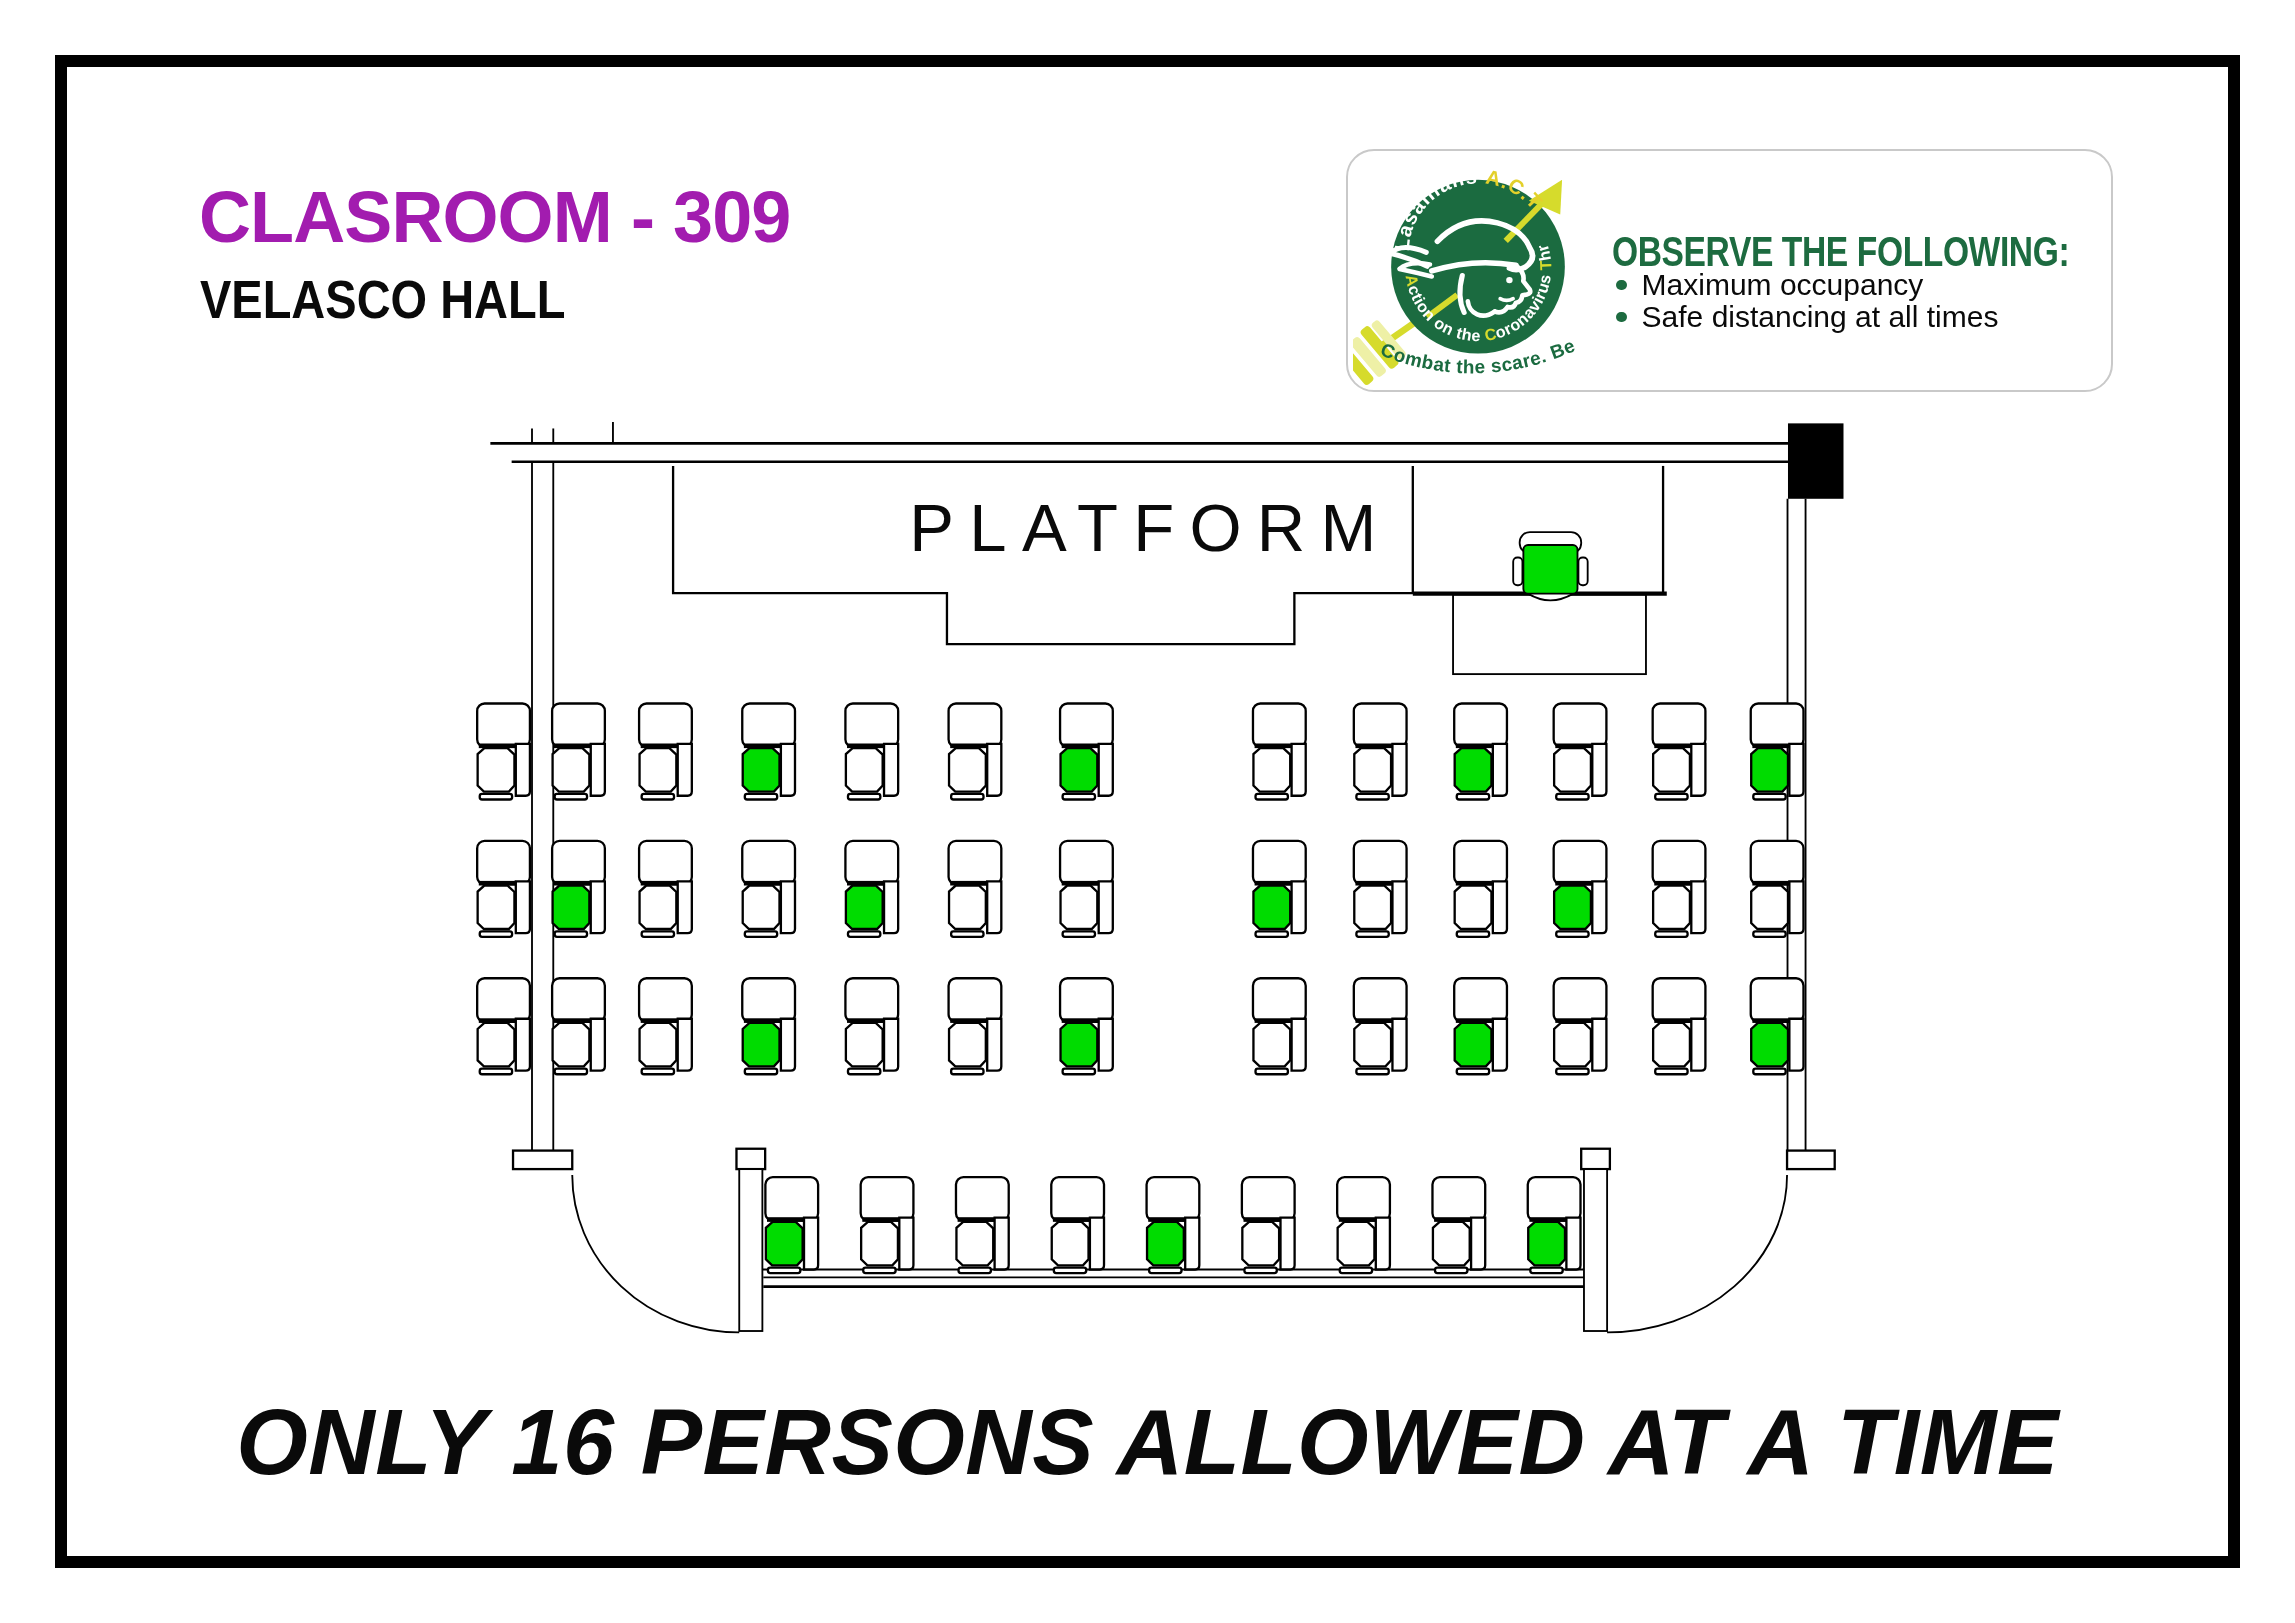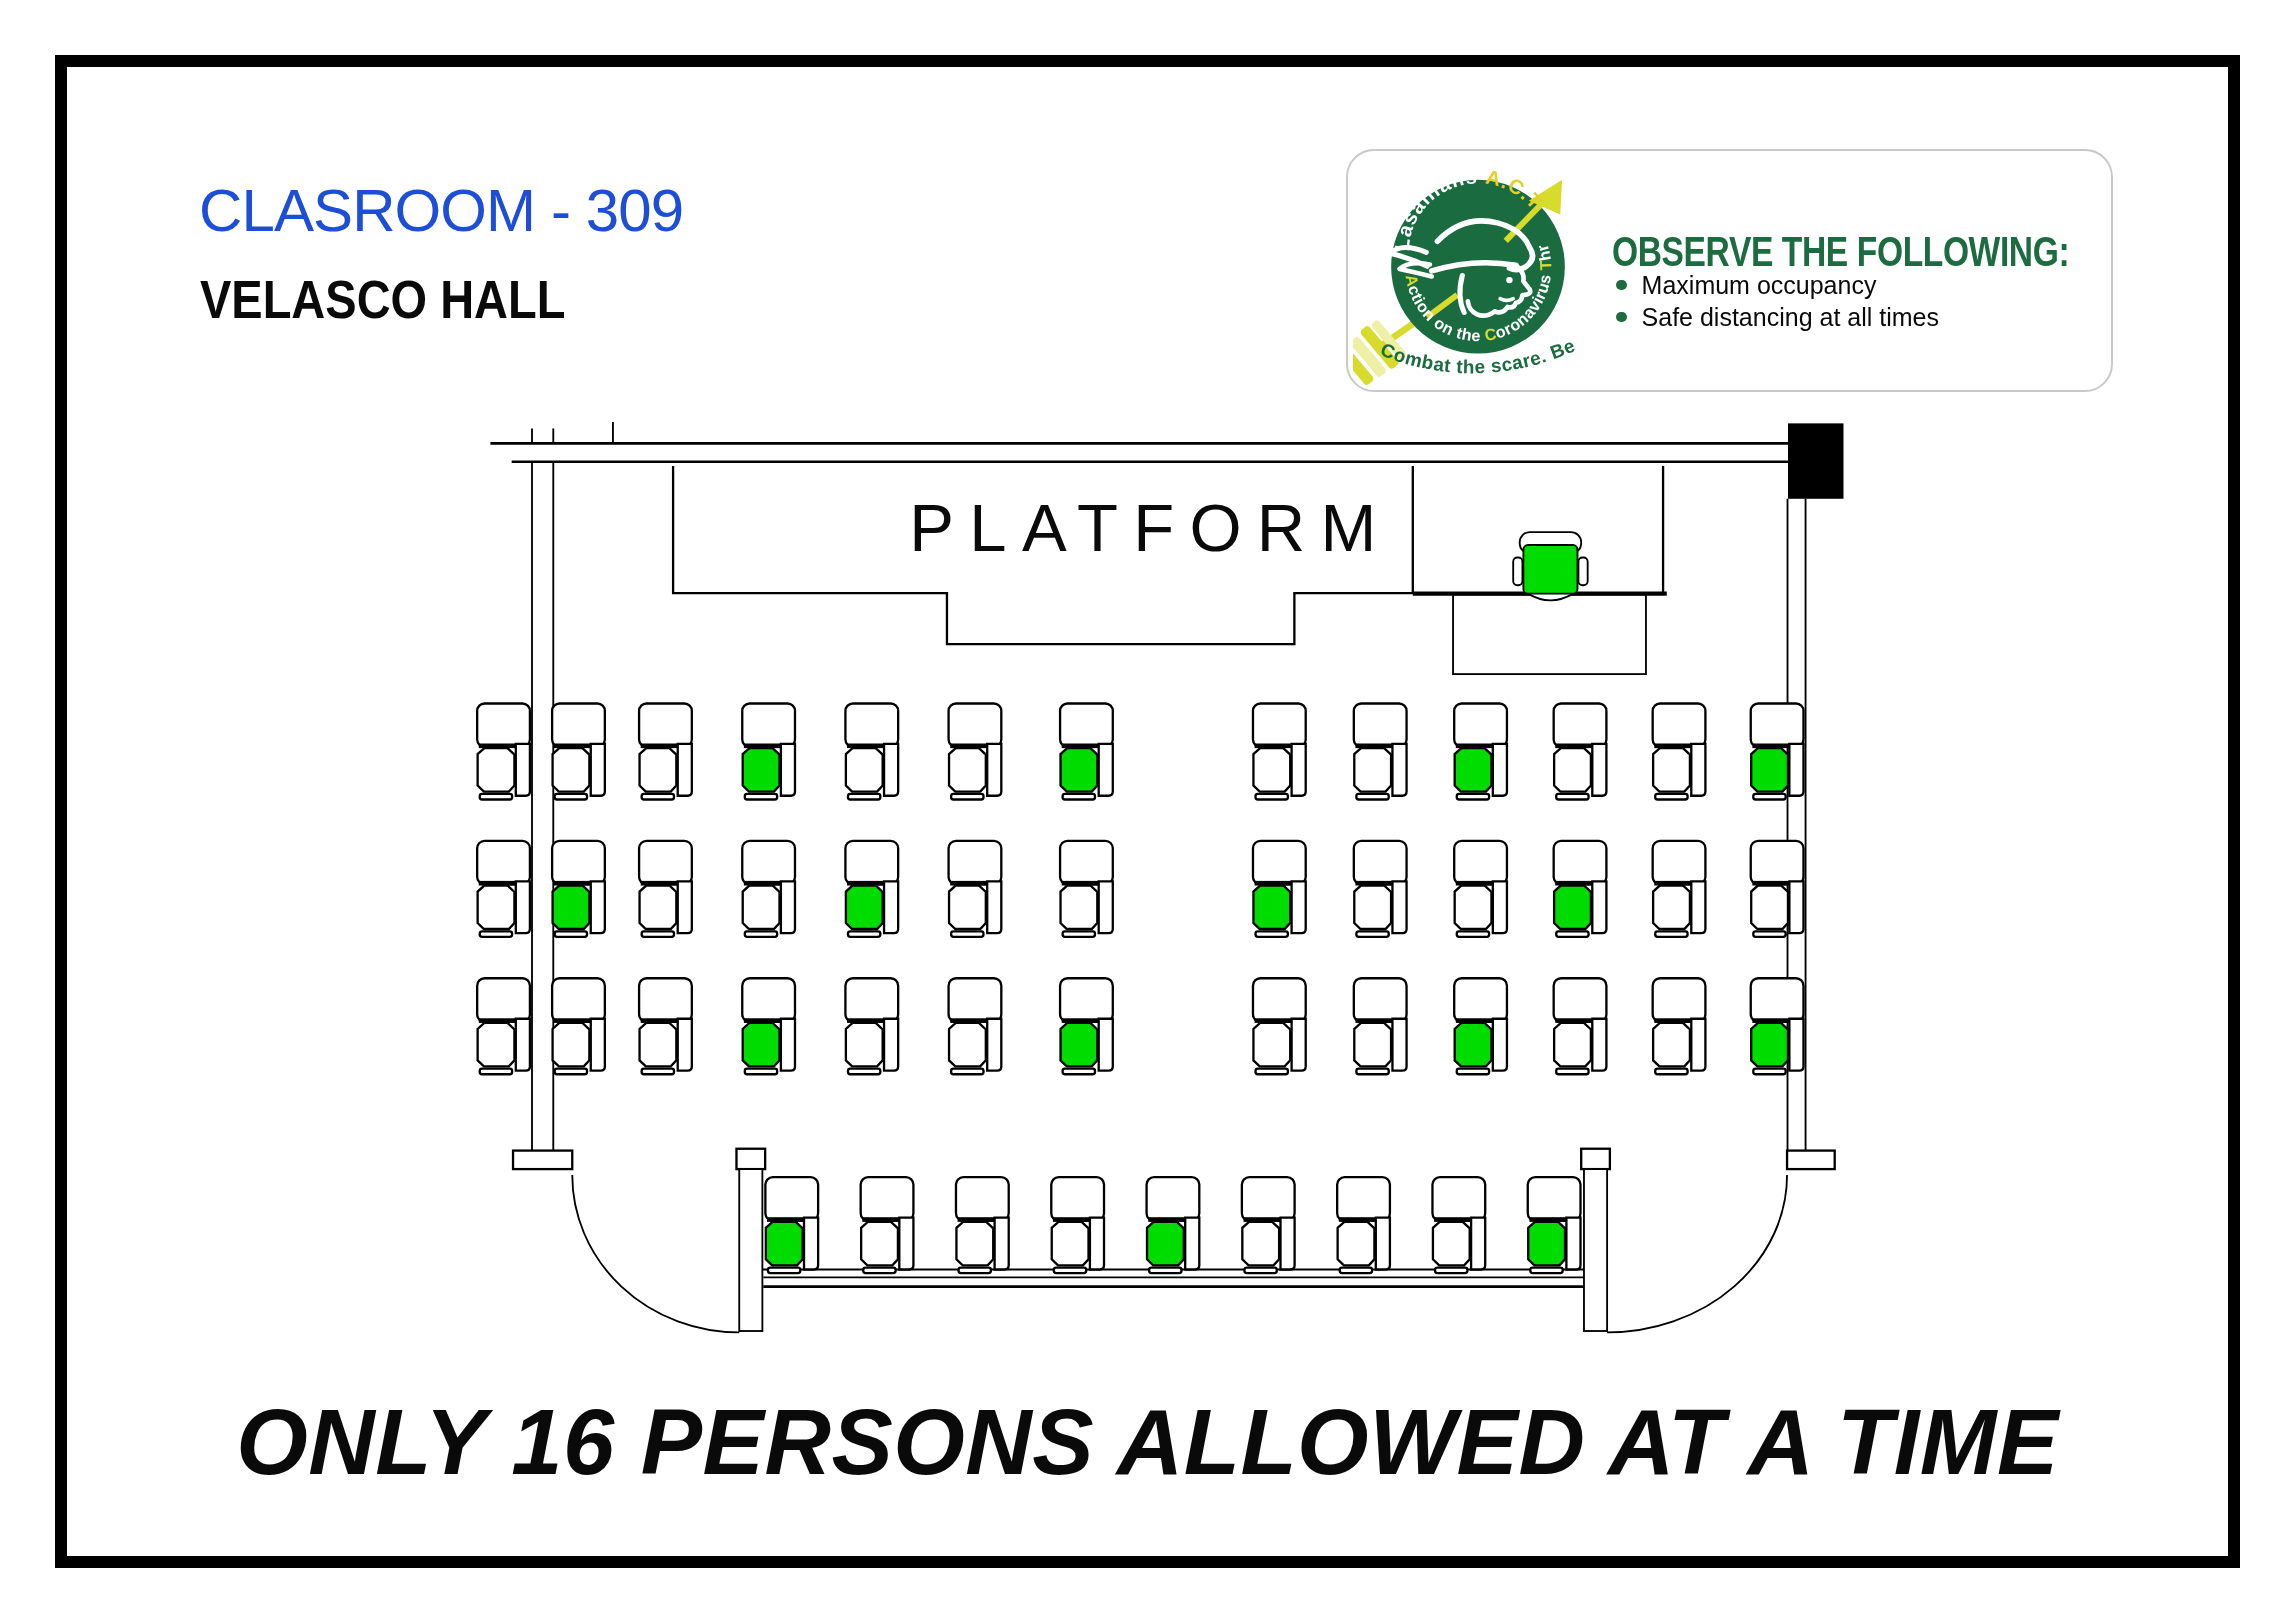--- a/index.html
+++ b/index.html
@@ -1,26 +1,26 @@
 <!DOCTYPE html>
 <html style="font-size:7.4px"><head>
 <meta charset="utf-8">
 <style>
   html,body{margin:0;padding:0;background:#ffffff;}
   body{width:2295px;height:1623px;position:relative;font-family:"Liberation Sans",sans-serif;overflow:hidden;}
   .frame{position:absolute;left:55px;top:55px;width:2161px;height:1489px;border:12.5px solid #000;}
-  .page-title{position:absolute;left:199px;top:181px;font-size:60px;font-weight:normal;color:#1d4ed8;line-height:1;white-space:nowrap;letter-spacing:-0.9px;}
+  .page-title{position:absolute;left:199px;top:181px;font-size:72px;font-weight:bold;color:#a21caf;line-height:1;white-space:nowrap;letter-spacing:-0.9px;}
   .page-subtitle{position:absolute;left:200px;top:272px;font-size:54px;font-weight:bold;color:#0a0a0a;line-height:1;white-space:nowrap;transform:scaleX(0.87);transform-origin:left top;}
   .badge{position:absolute;left:1346px;top:149px;width:763px;height:239px;border:2.8px solid #c9c9c9;border-radius:28px;background:#fff;}
   .badge-heading{position:absolute;left:264px;top:77px;font-size:42px;font-weight:bold;color:#1d6b40;white-space:nowrap;transform:scaleX(0.80);transform-origin:left top;letter-spacing:-0.5px;}
   .bullet-row{position:absolute;left:268px;display:flex;align-items:center;gap:15px;height:26px;}
   .bullet-row.b1{top:121px;}
   .bullet-row.b2{top:153px;text-align:right;}
   .bullet-dot{width:10.6px;height:10.6px;border-radius:50%;background:#1d6b40;flex:0 0 auto;}
-  .bullet-label{font-size:25px;color:#0a0a0a;white-space:nowrap;}
+  .bullet-label{font-size:30px;color:#0a0a0a;white-space:nowrap;}
   .footer-text{position:absolute;left:50%;top:1396px;transform:translateX(-50%);font-size:92px;font-weight:bold;color:#0a0a0a;white-space:nowrap;letter-spacing:0.5px;line-height:1;font-style:italic;}
   svg{position:absolute;left:0;top:0;}
   .ln{stroke:#000;fill:none;}
   .dsk{fill:#fff;stroke:#000;stroke-width:5;}
   .seat{fill:var(--sf,#fff);stroke:#000;stroke-width:5;}
   .ring-txt{font-family:"Liberation Sans",sans-serif;font-weight:bold;}
 </style>
 </head>
 <body>
 

